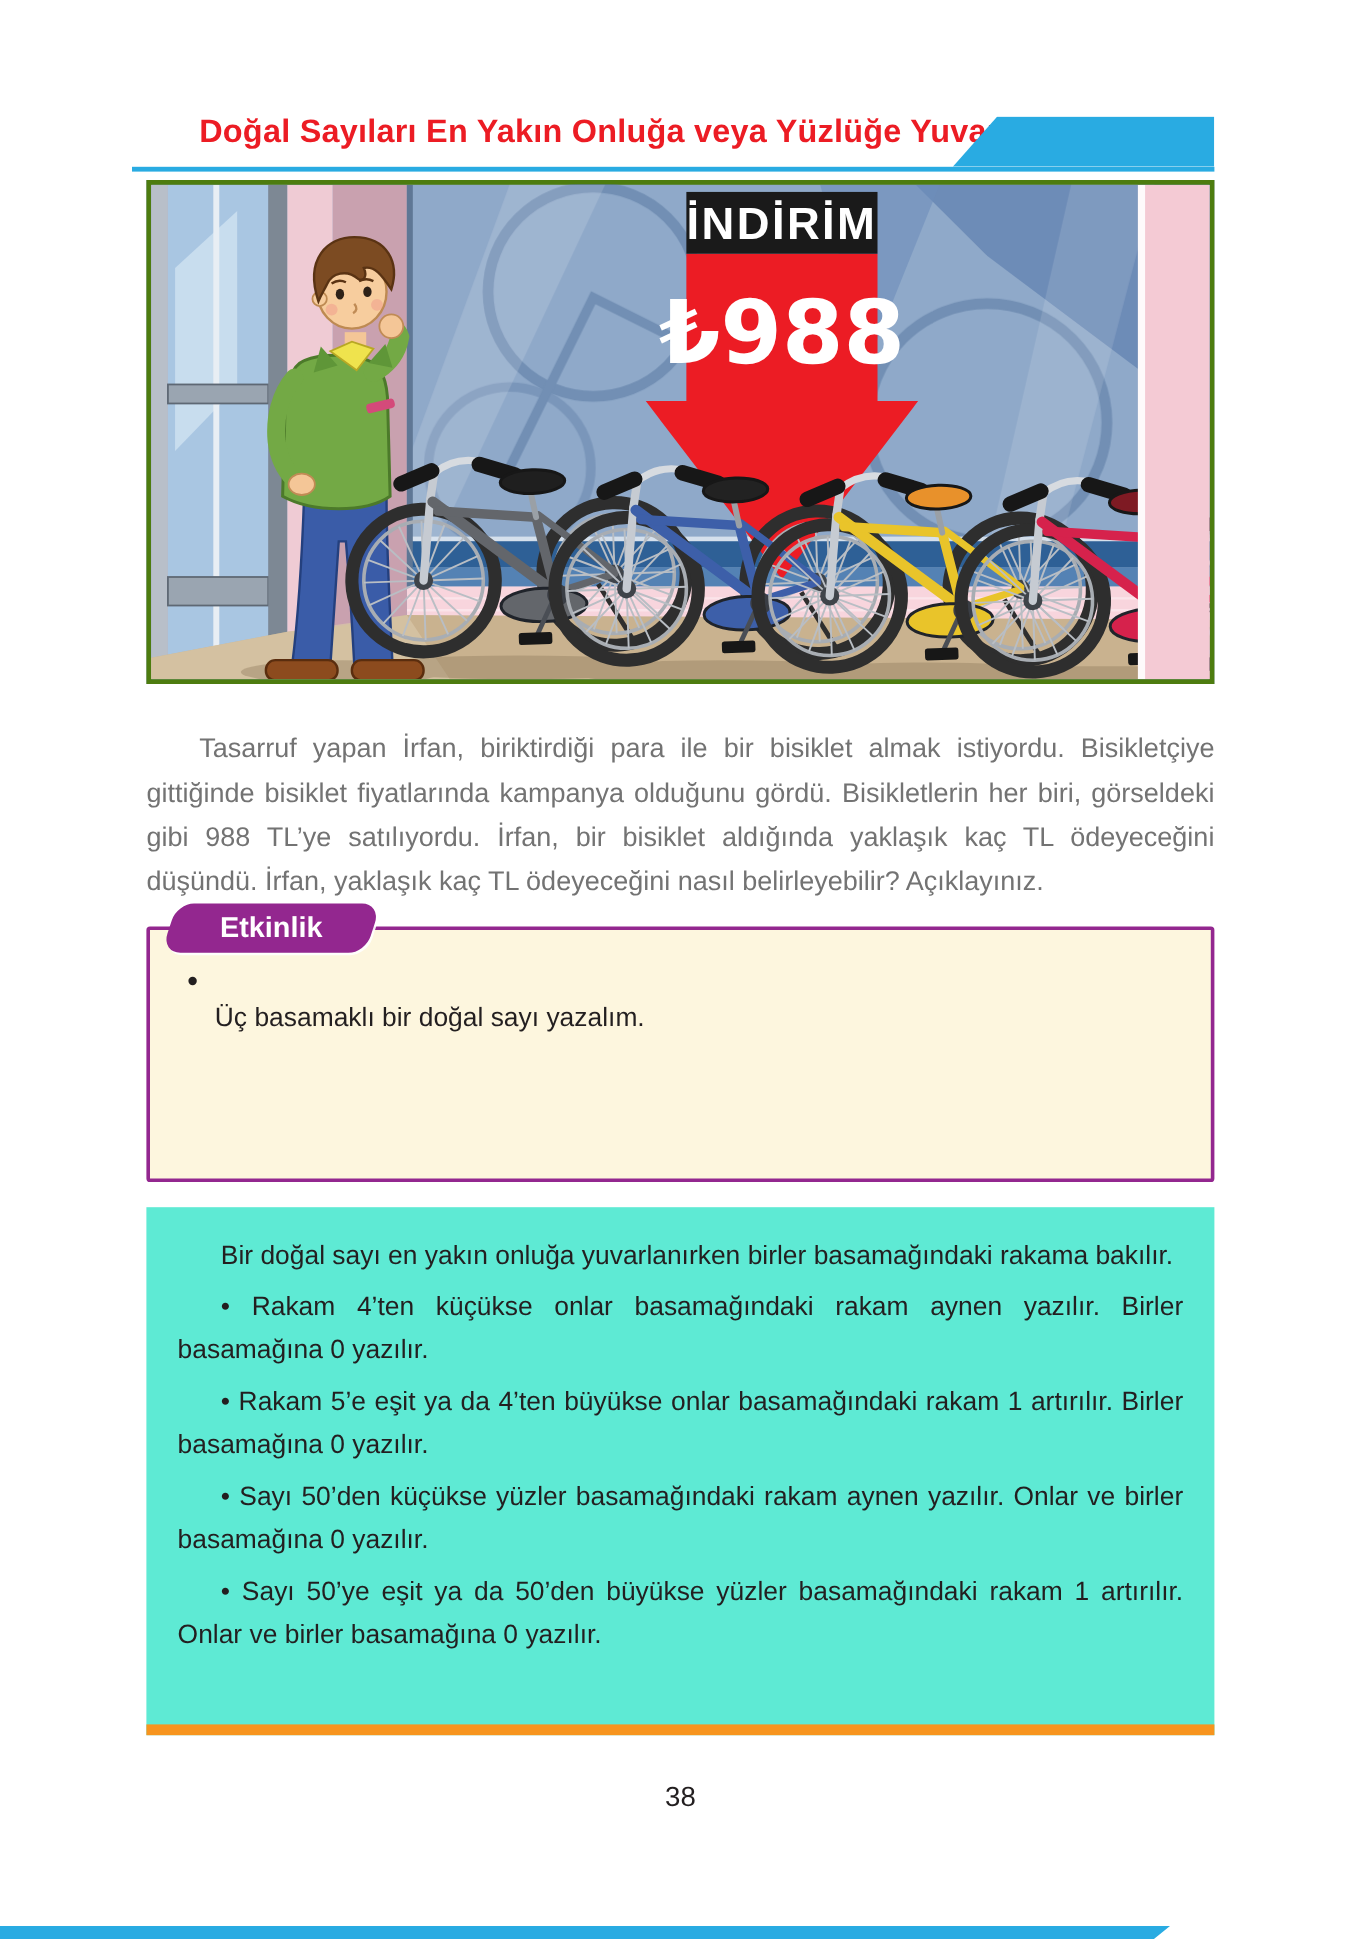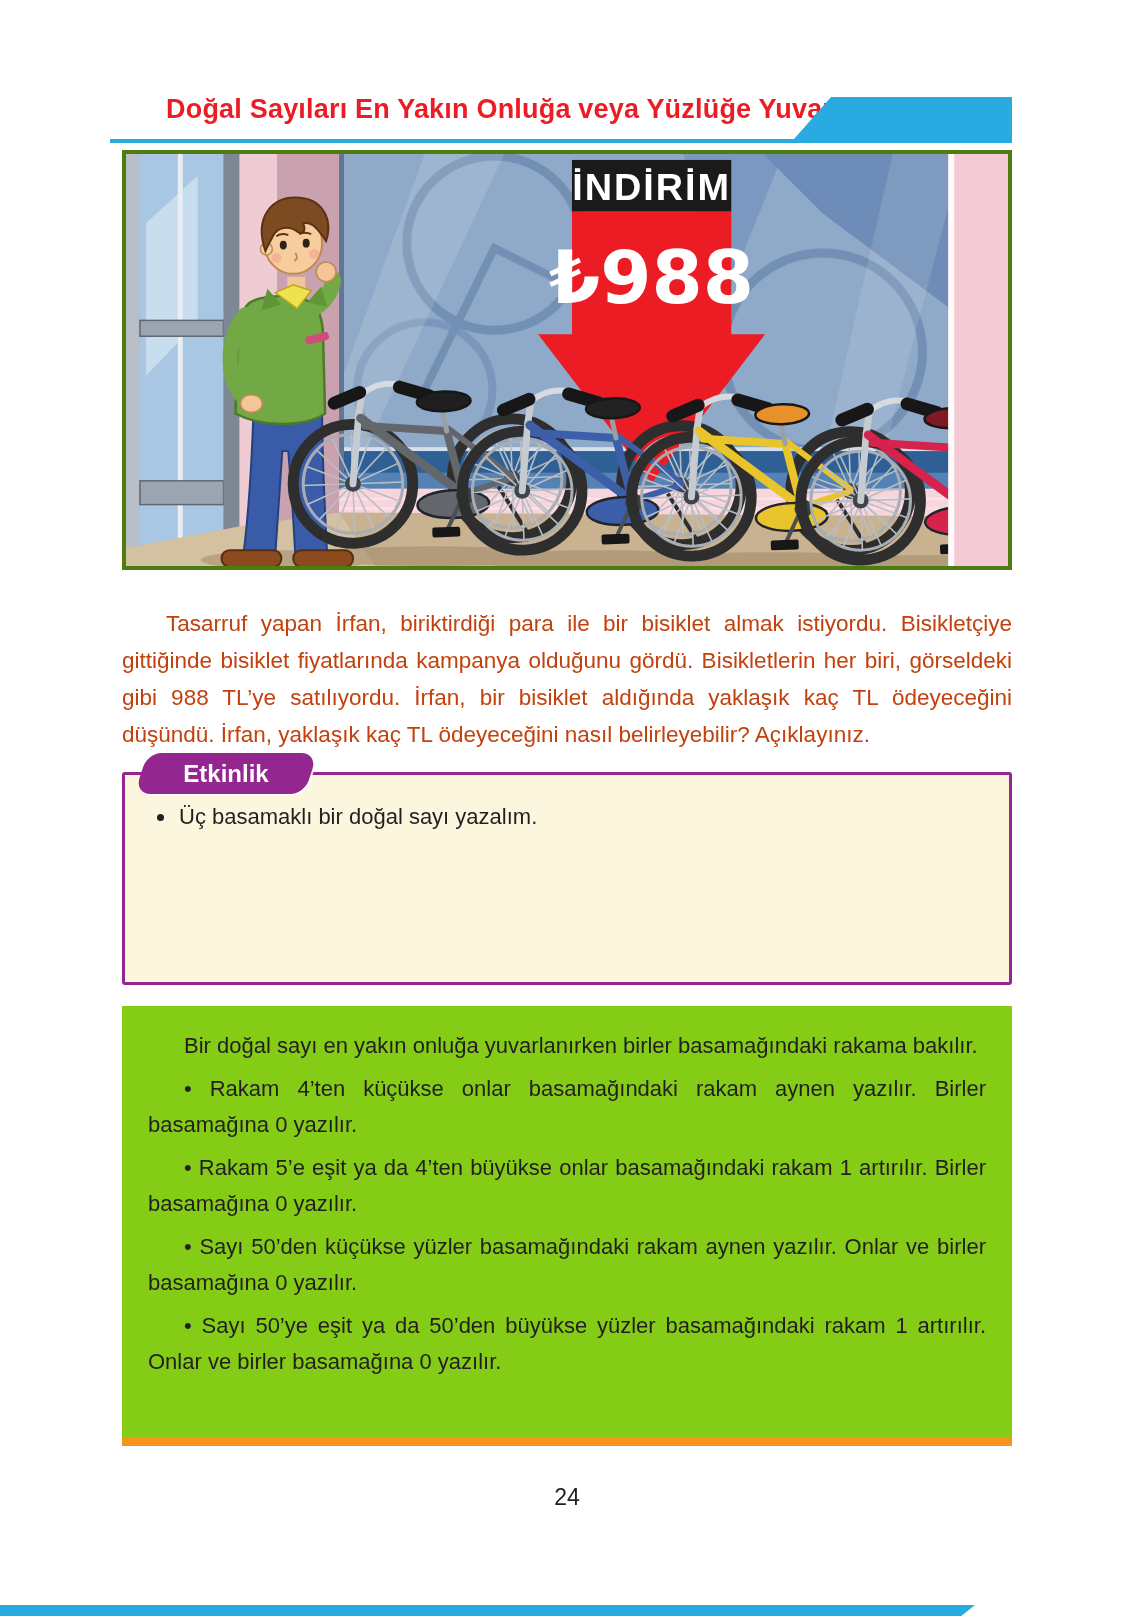--- a/index.html
+++ b/index.html
@@ -14,39 +14,39 @@
 
   
   .illus{position:absolute;left:122px;top:150px;width:890px;height:420px;box-sizing:border-box;
          border:4px solid #4d7c0f;background:#8FA9C9;}
   .illus svg{display:block;width:100%;height:100%;}
   .sign-label{font:bold 38px "Liberation Sans",sans-serif;fill:#fff;letter-spacing:2px;}
   .sign-price{font:bold 74px "DejaVu Sans",sans-serif;fill:#fff;}
 
   
   .intro{position:absolute;left:122px;top:582px;width:890px;font-size:22.5px;line-height:37px;
-         text-align:justify;text-indent:44px;color:#c2410c;}
+         text-align:justify;text-indent:44px;color:#737373;}
 
   
   .act-box{position:absolute;left:122px;top:772px;width:890px;height:213px;box-sizing:border-box;
            background:#FDF6DE;border:3px solid #93278F;border-radius:3px;}
   .act-tab{position:absolute;left:16px;top:-22px;width:170px;height:41px;background:#93278F;
            border-radius:14px 16px 14px 16px;transform:skewX(-18deg);box-shadow:2px 2px 0 rgba(255,255,255,.9);}
   .act-tab span{display:flex;align-items:center;justify-content:center;width:100%;height:100%;
            transform:skewX(18deg);color:#fff;font-weight:bold;font-size:24px;}
   .act-items{padding:24px 22px 0 18px;}
   .act-item{display:flex;align-items:flex-start;margin-bottom:4px;font-size:22px;line-height:36px;}
   .act-marker{flex:0 0 36px;display:flex;justify-content:center;}
   .dot{width:7px;height:7px;border-radius:50%;background:#231F20;margin-top:15px;flex:0 0 7px;margin-left:14px;margin-right:15px;}
   .arrow-ic{width:26px;height:18px;margin-top:9px;}
-  .act-text{flex:1;}
+  .act-text{flex:1;margin-top:31px;}
 
   
   .info-box{position:absolute;left:122px;top:1006px;width:890px;height:440px;box-sizing:border-box;
-            background:#84cc16;}
+            background:#5eead4;}
   .info-inner{padding:22px 26px 0 26px;}
   .ib-p{margin:0 0 6px 0;font-size:22px;line-height:36.5px;text-align:justify;text-indent:36px;}
   .info-bar{position:absolute;left:0;bottom:0;width:100%;height:9px;background:#F7941E;}
 
   
   .page-num{position:absolute;left:0;top:1484px;width:100%;text-align:center;font-size:23px;color:#231F20;}
   .foot-bar{position:absolute;left:0;top:1605px;width:975px;height:11px;background:#29ABE2;
             clip-path:polygon(0 0,100% 0,98.6% 100%,0 100%);}
 </style>
 </head>
@@ -213,16 +213,16 @@
     <div class="info-inner">
       <p class="ib-p"><span></span><span>Bir doğal sayı en yakın onluğa yuvarlanırken birler basamağındaki rakama bakılır.</span></p>
       <p class="ib-p"><span>• </span><span>Rakam 4’ten küçükse onlar basamağındaki rakam aynen yazılır. Birler basamağına 0 yazılır.</span></p>
       <p class="ib-p"><span>• </span><span>Rakam 5’e eşit ya da 4’ten büyükse onlar basamağındaki rakam 1 artırılır. Birler basamağına 0 yazılır.</span></p>
       <p class="ib-p"><span>• </span><span>Sayı 50’den küçükse yüzler basamağındaki rakam aynen yazılır. Onlar ve birler basamağına 0 yazılır.</span></p>
       <p class="ib-p"><span>• </span><span>Sayı 50’ye eşit ya da 50’den büyükse yüzler basamağındaki rakam 1 artırılır. Onlar ve birler basamağına 0 yazılır.</span></p>
     </div>
     <div class="info-bar"></div>
   </div>
 
-  <div class="page-num">24</div>
+  <div class="page-num">38</div>
   <div class="foot-bar"></div>
 
 </div>
 
 </body></html>

